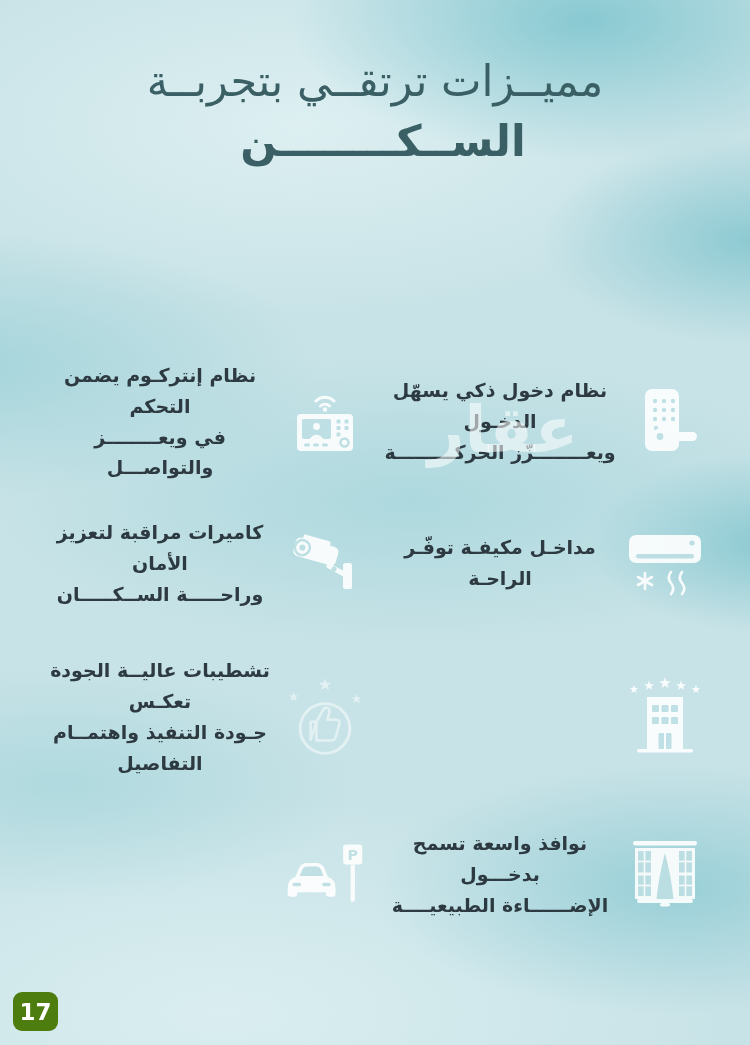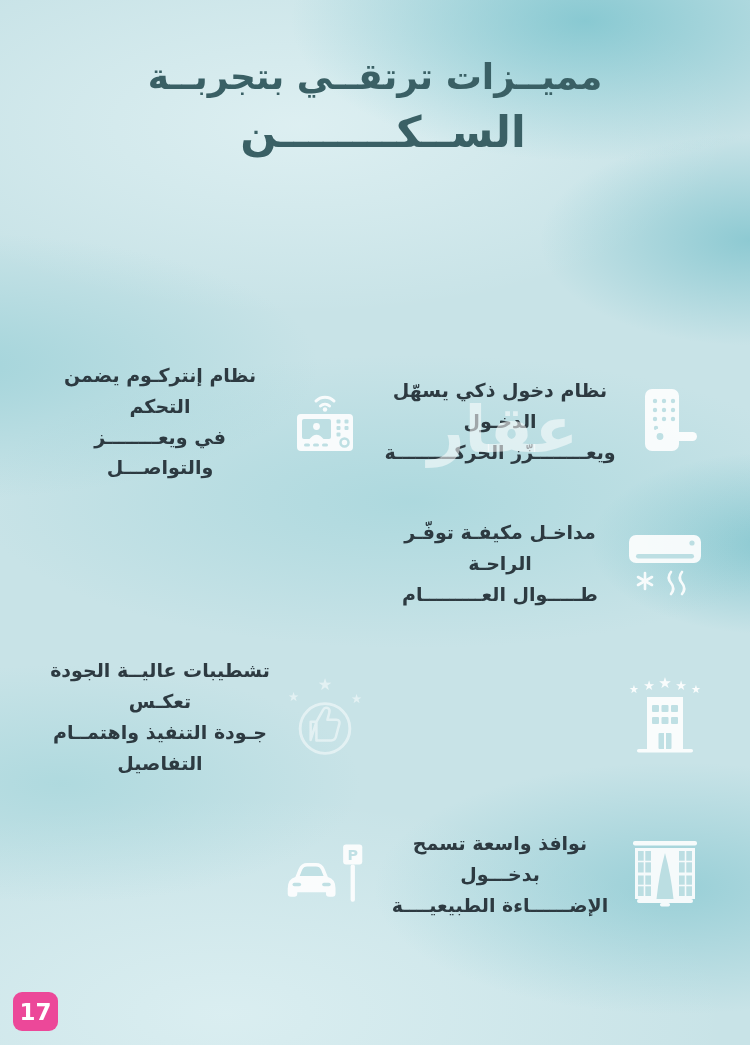--- a/index.html
+++ b/index.html
@@ -12,41 +12,41 @@
       radial-gradient(ellipse 300px 150px at 100% 23%, rgba(110,188,199,.65), rgba(110,188,199,0) 70%),
       radial-gradient(ellipse 520px 190px at -6% 35%, rgba(133,200,208,.55), rgba(133,200,208,0) 70%),
       radial-gradient(ellipse 620px 210px at 55% 48%, rgba(140,204,211,.45), rgba(140,204,211,0) 70%),
       radial-gradient(ellipse 260px 130px at 103% 52%, rgba(105,186,197,.65), rgba(105,186,197,0) 70%),
       radial-gradient(ellipse 430px 170px at 8% 75%, rgba(150,208,214,.5), rgba(150,208,214,0) 70%),
       radial-gradient(ellipse 430px 180px at 90% 85%, rgba(122,194,204,.6), rgba(122,194,204,0) 70%),
       radial-gradient(ellipse 620px 270px at 40% 12%, rgba(238,249,250,.55), rgba(238,249,250,0) 70%),
       radial-gradient(ellipse 720px 310px at 30% 97%, rgba(230,245,247,.6), rgba(230,245,247,0) 70%);
   }
   .title{position:absolute;top:56px;left:0;right:0;text-align:center;color:#3a6065;}
-  .title .l1{font-size:36px;font-weight:bold;letter-spacing:1px;}
+  .title .l1{font-size:43px;font-weight:normal;letter-spacing:1px;}
   .title .l2{font-size:43px;font-weight:bold;margin-top:10px;padding-left:16px;}
   .watermark{
     position:absolute;top:398px;left:418px;width:170px;text-align:center;
     font-size:64px;font-weight:bold;color:rgba(255,255,255,.55);z-index:3;line-height:1;
   }
   .features{position:absolute;top:336px;right:0;left:0;padding:0 42px;z-index:2;margin-top:24px;}
   .frow{display:flex;gap:14px;margin-bottom:34px;}
   .frow:nth-child(2){margin-bottom:46px;}
   .frow:nth-child(3){margin-bottom:50px;}
   .feature{width:326px;display:flex;align-items:center;gap:4px;}
   .ficon{width:86px;min-width:86px;height:86px;display:flex;align-items:center;justify-content:center;}
   .ficon svg{opacity:.9;}
   .ficon.faint svg{opacity:.5;}
   .ftext{
     flex:1;text-align:center;color:#2d3a41;font-weight:bold;
     font-size:19px;line-height:1.62;
   }
   .badge{
     position:absolute;left:13px;top:992px;width:45px;height:39px;border-radius:9px;
-    background:#ec4899;color:#fff;display:flex;align-items:center;justify-content:center;
+    background:#4d7c0f;color:#fff;display:flex;align-items:center;justify-content:center;
     font-size:23px;font-weight:bold;z-index:4;
   }
 </style>
 </head>
 <body>
 
 <div class="title">
   <div class="l1">مميــزات ترتقــي بتجربــة</div>
   <div class="l2">الســكــــــــن</div>
 </div>
@@ -127,21 +127,39 @@
             <line x1="27" y1="50" x2="13" y2="58"></line>
           </g>
           <g stroke="#fff" stroke-width="2.6" fill="none" stroke-linecap="round">
             <path d="M46 45 q-4.5 5.5 0 11 q4.5 5.5 0 11"></path>
             <path d="M57 45 q-4.5 5.5 0 11 q4.5 5.5 0 11"></path>
           </g>
         </svg>
       </div>
       <div class="ftext">
         <span>مداخـل مكيفـة توفّـر الراحـة</span><br>
-        <span>طـــــوال العـــــــــام</span>
+      </div>
+    </div>
+    <div class="feature">
+      <div class="ficon">
+        <svg width="72" height="72" viewBox="0 0 72 72">
+          <g transform="rotate(16 30 28)">
+            <rect x="10" y="12" width="28" height="6" rx="2" fill="#fff"></rect>
+            <rect x="4" y="16" width="44" height="19" rx="5" fill="#fff"></rect>
+            <circle cx="12" cy="25.5" r="7.5" fill="#fff" stroke="#bfe0e4" stroke-width="2.5"></circle>
+            <circle cx="12" cy="25.5" r="3" fill="#bfe0e4"></circle>
+          </g>
+          <path d="M40 39 L57 48" stroke="#fff" stroke-width="5" stroke-linecap="round"></path>
+          <rect x="54" y="36" width="9" height="26" rx="2.5" fill="#fff"></rect>
+          <circle cx="45" cy="42" r="2.6" fill="#bfe0e4"></circle>
+        </svg>
+      </div>
+      <div class="ftext">
+        <span>كاميرات مراقبة لتعزيز الأمان</span><br>
+        <span>وراحـــــة الســكـــــان</span>
       </div>
     </div>
   </div>
 
   <div class="frow">
     <div class="feature">
       <div class="ficon">
         <svg width="80" height="84" viewBox="0 0 80 84">
           <g fill="#fff" font-family="DejaVu Sans" text-anchor="middle">
             <text x="9" y="18" font-size="11">★</text>

